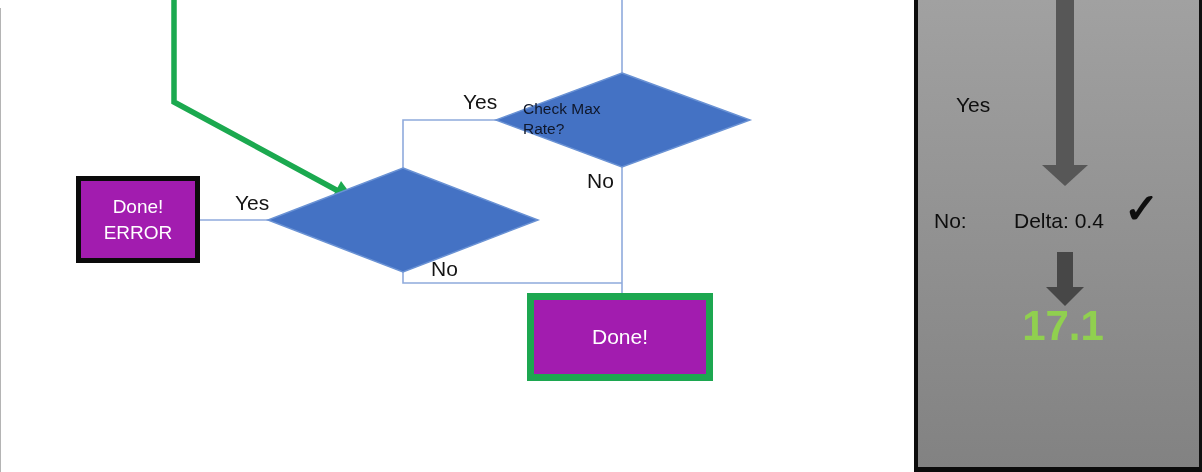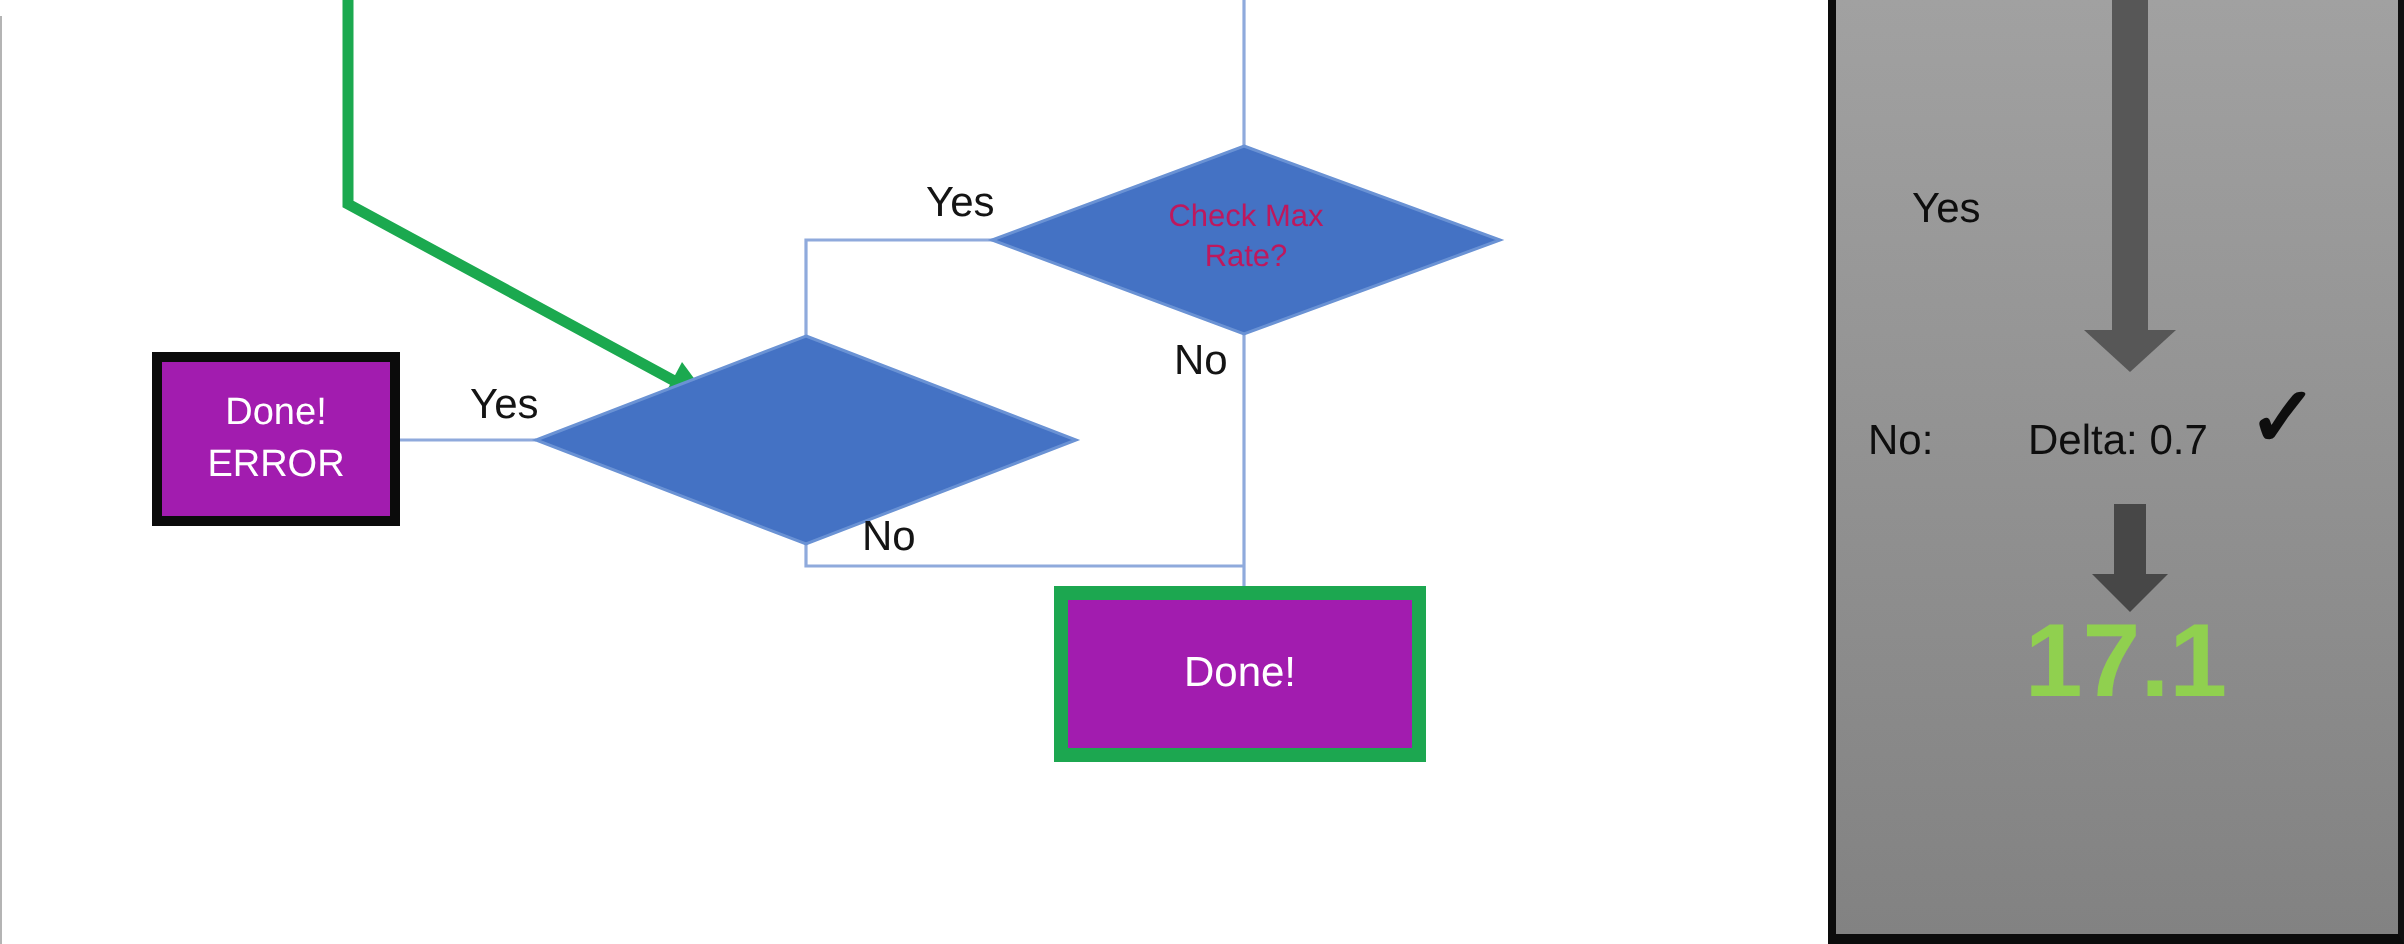--- a/index.html
+++ b/index.html
@@ -16,22 +16,22 @@
     background:linear-gradient(#a1a1a1,#828282);
     border-left:4px solid #0c0c0c;
     border-right:3px solid #101010;
     border-bottom:5px solid #0c0c0c;
   }
   .label{
     position:absolute;z-index:3;color:#141414;font-size:21px;line-height:1.1;
     white-space:nowrap;
   }
   .shape-text{
-    position:absolute;z-index:3;color:#be185d;font-size:15.5px;line-height:1.32;
-    text-align:center;white-space:pre-line;
+    position:absolute;z-index:3;color:#0f172a;font-size:15.5px;line-height:1.32;
+    text-align:left;white-space:pre-line;
   }
   .term-box{
     position:absolute;z-index:3;box-sizing:border-box;background:#a21caf;
     display:flex;align-items:center;justify-content:center;text-align:center;
     color:#fff;white-space:pre-line;
   }
   .error-box{
     left:76px;top:176px;width:124px;height:87px;
     border:5px solid #0b0b0b;font-size:19px;line-height:1.35;
   }
@@ -39,21 +39,21 @@
     left:527px;top:293px;width:186px;height:88px;
     border:7px solid #1CA750;font-size:21px;
   }
   .panel-text{position:absolute;z-index:3;color:#0e0e0e;font-size:21px;white-space:nowrap;}
   .p-yes{left:956px;top:93px;}
   .p-no{left:934px;top:209px;}
   .p-delta{left:1014px;top:209px;}
   .p-check{left:1124px;top:188px;font-size:42px;font-weight:bold;line-height:1;}
   .p-result{
     position:absolute;z-index:3;left:1003px;top:305px;width:120px;text-align:center;
-    font-size:52px;font-weight:bold;color:#90D04F;line-height:1;
+    font-size:42px;font-weight:bold;color:#90D04F;line-height:1;
   }
 </style>
 </head>
 <body>
 
 <div class="canvas">
 
   <div class="edge-line"></div>
 
   <div class="panel"></div>
@@ -85,17 +85,17 @@
   <div class="label" style="left:587px;top:169px;">No</div>
   <div class="label" style="left:235px;top:191px;">Yes</div>
   <div class="label" style="left:431px;top:257px;">No</div>
 
   <div class="term-box error-box">Done!
 ERROR</div>
   <div class="term-box done-box">Done!</div>
 
   <div class="panel-text p-yes">Yes</div>
   <div class="panel-text p-no">No:</div>
-  <div class="panel-text p-delta">Delta: 0.7</div>
+  <div class="panel-text p-delta">Delta: 0.4</div>
   <div class="panel-text p-check">✓</div>
   <div class="p-result">17.1</div>
 
 </div>
 
 </body></html>

